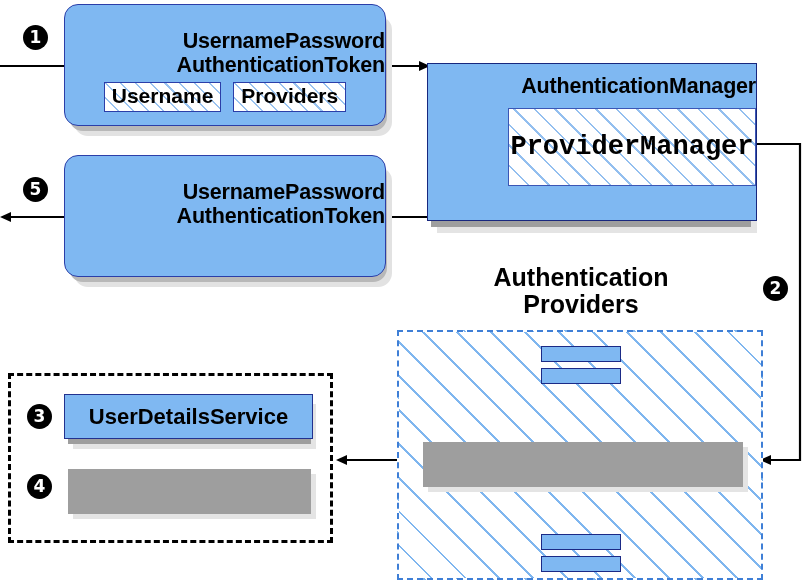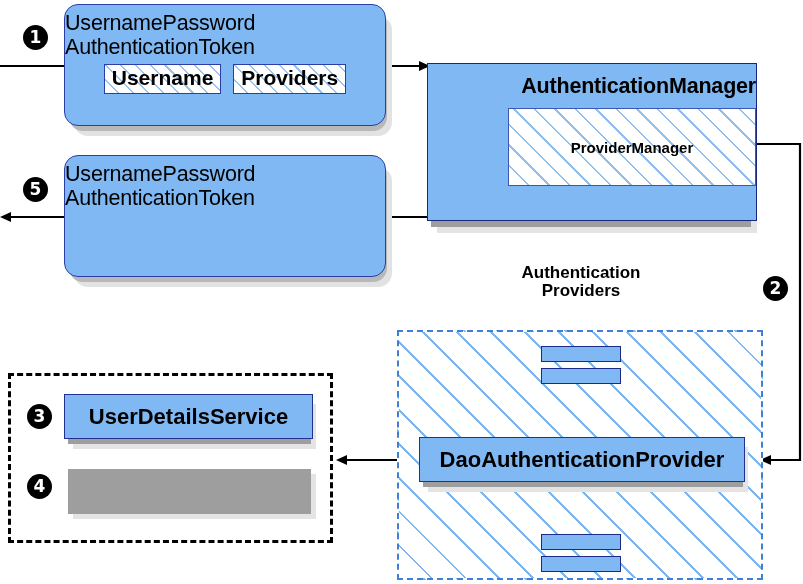--- a/index.html
+++ b/index.html
@@ -40,24 +40,24 @@
     position: absolute;
     border-radius: 14px;
     background: #b8b8b8;
     z-index: 3;
   }
   .token-shadow.lite {
     background: #e2e2e2;
   }
   .token-title {
     font-size: 21.5px;
-    font-weight: normal;
-    text-align: left;
+    font-weight: bold;
+    text-align: right;
     line-height: 1.1;
-    margin-top: 7px;
+    margin-top: 25px;
     letter-spacing: -0.2px;
   }
   .token-slots {
     display: flex;
     gap: 12px;
     margin-top: 5px;
     width: 100%;
     justify-content: center;
     padding: 0 6px;
     box-sizing: border-box;
@@ -102,40 +102,41 @@
       repeating-linear-gradient(45deg,
         rgba(130,180,240,0) 0px,
         rgba(130,180,240,0) 13px,
         rgba(120,175,235,0.8) 13px,
         rgba(120,175,235,0.8) 14.5px),
       #ffffff;
     border: 1.3px solid #3b56b5;
     display: flex;
     align-items: center;
     justify-content: center;
-    font-size: 15px;
-    font-weight: bold;
+    font-size: 27px;
+    font-weight: bold;
+    font-family: Liberation Mono, monospace;
   }
   
   .providers-region {
     position: absolute;
     box-sizing: border-box;
     border: 2.5px dashed #3f7fd6;
     background:
       repeating-linear-gradient(45deg,
         rgba(130,180,240,0) 0px,
         rgba(130,180,240,0) 22px,
         rgba(120,178,238,0.95) 22px,
         rgba(120,178,238,0.95) 24px),
       #ffffff;
     z-index: 2;
   }
   .providers-title {
     position: absolute;
-    font-size: 17px;
+    font-size: 25px;
     font-weight: bold;
     text-align: center;
     line-height: 1.08;
     white-space: pre-line;
     z-index: 6;
   }
   
   .blue-box {
     position: absolute;
     box-sizing: border-box;
@@ -281,21 +282,20 @@
 
   <div class="badge" style="left:763px; top:276px;">2</div>
 
   <div class="providers-region" style="left:397px; top:330px; width:366px; height:250px;"></div>
 
   <div class="blue-bar" style="left:541px; top:346px; width:80px; height:16px;"></div>
   <div class="blue-bar" style="left:541px; top:368px; width:80px; height:16px;"></div>
 
   <div class="box-shadow-lite" style="left:428px; top:447px; width:320px; height:45px;"></div>
   <div class="box-shadow-dark" style="left:423px; top:442px; width:320px; height:45px;"></div>
-  <div class="blue-box" style="left:419px; top:437px; width:326px; height:45px;">DaoAuthenticationProvider</div>
 
   <div class="blue-bar" style="left:541px; top:534px; width:80px; height:16px;"></div>
   <div class="blue-bar" style="left:541px; top:556px; width:80px; height:16px;"></div>
 
   <div class="dep-region" style="left:8px; top:373px; width:325px; height:170px;"></div>
 
   <div class="box-shadow-lite" style="left:73px; top:404px; width:243px; height:45px;"></div>
   <div class="box-shadow-dark" style="left:68px; top:399px; width:243px; height:45px;"></div>
   <div class="blue-box" style="left:64px; top:394px; width:249px; height:45px;">UserDetailsService</div>
 

